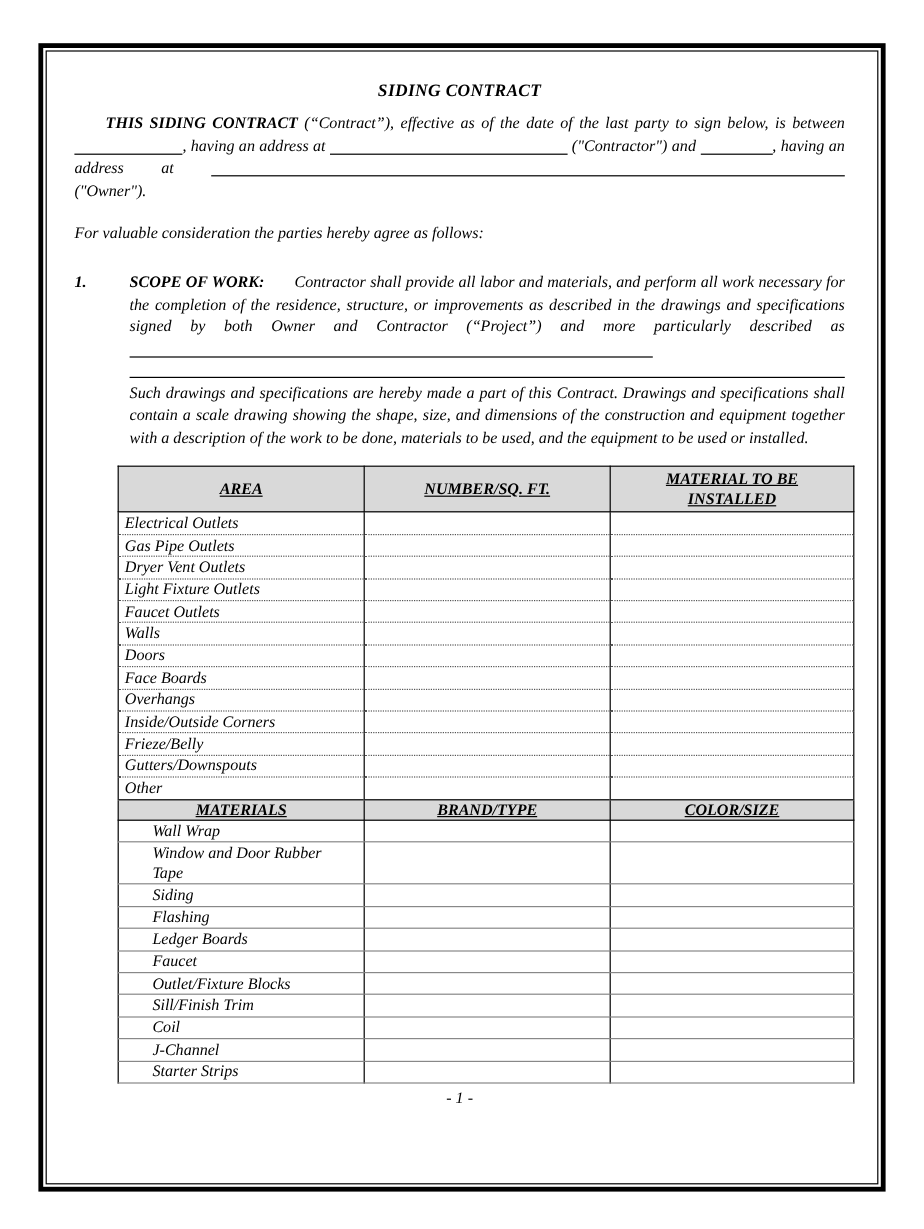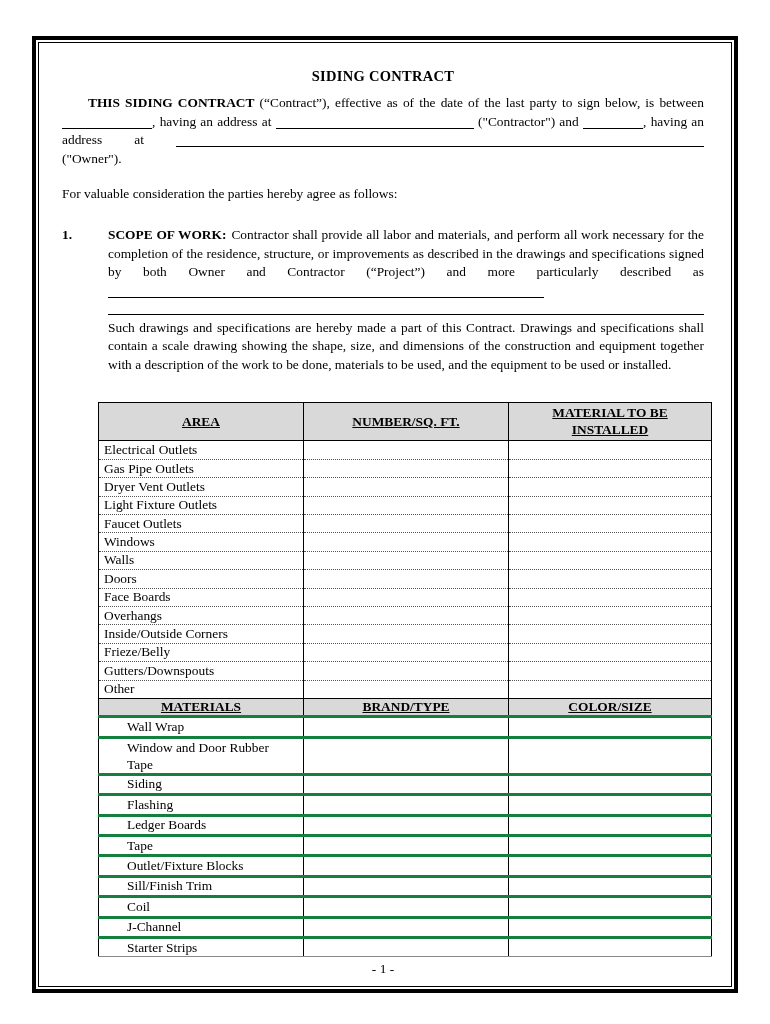--- a/index.html
+++ b/index.html
@@ -2,66 +2,66 @@
 <html lang="en"><head>
 <meta charset="utf-8">
 <style>
   html, body { margin:0; padding:0; }
   body {
     width:770px; height:1024px; background:#ffffff; position:relative;
     font-family:"Liberation Serif", "DejaVu Serif", serif; color:#000;
   }
   .frame-outer {
     position:absolute; left:32px; top:36px; width:706px; height:957px;
-    box-sizing:border-box; border:4px solid #000; padding:2px; background:#fff;
+    box-sizing:border-box; border:4px solid #000; padding:2px; background:#fff;font-style:italic;
   }
   .frame-inner {
     width:100%; height:100%; box-sizing:border-box; border:1.5px solid #000;
   }
   .content {
     width:100%; height:100%; box-sizing:border-box;
     padding:25px 27px 0 23px; font-size:13.4px; line-height:18.6px; overflow:hidden;
   }
   .title {
     text-align:center; font-weight:bold; font-size:14.5px; line-height:16px;
     letter-spacing:0.3px; margin:0 0 10px 0;
   }
   .intro { margin:0 0 17px 0; text-align:justify; text-indent:26px; }
   .bold { font-weight:bold; }
   .consideration { margin:12px 0 22px 0; }
   .section { display:flex; }
   .sec-num { flex:none; width:46px; font-weight:bold; }
   .sec-body { flex:1; min-width:0; }
   .sec-body p { margin:0; text-align:justify; }
-  .sec-heading { font-weight:bold; margin-right:5px; }
+  .sec-heading { font-weight:bold; margin-right:25px; }
   .blank {
     display:inline-block; height:1px; border-bottom:1.3px solid #000; vertical-align:-3px;
   }
   .w90 { width:90px; } .w198 { width:198px; } .w60 { width:60px; }
   .w528 { width:528px; } .w436 { width:436px; }
   .blank-line-full { height:14px; margin-bottom:3.3px; border-bottom:1.3px solid #000; }
   .contract-table {
     border-collapse:collapse; table-layout:fixed; width:613px;
-    margin:28px 0 0 36px; border:1.5px solid #000;
+    margin:14px 0 0 36px; border:1.5px solid #000;
   }
   .contract-table th {
     background:#d9d9d9; font-weight:bold; text-align:center;
     border:1px solid #000; font-size:13.4px; line-height:16.5px;
   }
   .hdr1 th { padding:2px 4px; }
   .hdr2 th { padding:0 4px; }
   .contract-table th .hdr-text { text-decoration:underline; }
   .hdr-wrap { display:inline-block; max-width:130px; text-decoration:underline; }
   .contract-table td {
     border-left:1px solid #000; border-right:1px solid #000;
     height:17.4px; line-height:16px; padding:0 5px; font-size:13.4px;
     vertical-align:middle; overflow:hidden;
   }
   .area-row td { border-top:1px dotted #555; border-bottom:1px dotted #555; }
-  .mat-row td { border-top:3px solid #15803d; border-bottom:1px solid #888;padding-left:28px; }
+  .mat-row td { border-top:1px solid #15803d; border-bottom:1px solid #888;padding-left:28px; }
   .wrap-narrow { display:inline-block; max-width:165px; line-height:17px; vertical-align:middle; }
   .footer { text-align:center; margin-top:3px; font-size:13.4px; }
 </style>
 </head>
 <body>
 
 <div class="frame-outer">
   <div class="frame-inner">
     <div class="content">
 
@@ -111,25 +111,20 @@
           <td>Light Fixture Outlets</td>
           <td></td>
           <td></td>
         </tr>
         <tr class="area-row">
           <td>Faucet Outlets</td>
           <td></td>
           <td></td>
         </tr>
         <tr class="area-row">
-          <td>Windows</td>
-          <td></td>
-          <td></td>
-        </tr>
-        <tr class="area-row">
           <td>Walls</td>
           <td></td>
           <td></td>
         </tr>
         <tr class="area-row">
           <td>Doors</td>
           <td></td>
           <td></td>
         </tr>
         <tr class="area-row">
@@ -186,21 +181,21 @@
           <td>Flashing</td>
           <td></td>
           <td></td>
         </tr>
         <tr class="mat-row">
           <td>Ledger Boards</td>
           <td></td>
           <td></td>
         </tr>
         <tr class="mat-row">
-          <td>Tape</td>
+          <td>Faucet</td>
           <td></td>
           <td></td>
         </tr>
         <tr class="mat-row">
           <td>Outlet/Fixture Blocks</td>
           <td></td>
           <td></td>
         </tr>
         <tr class="mat-row">
           <td>Sill/Finish Trim</td>

